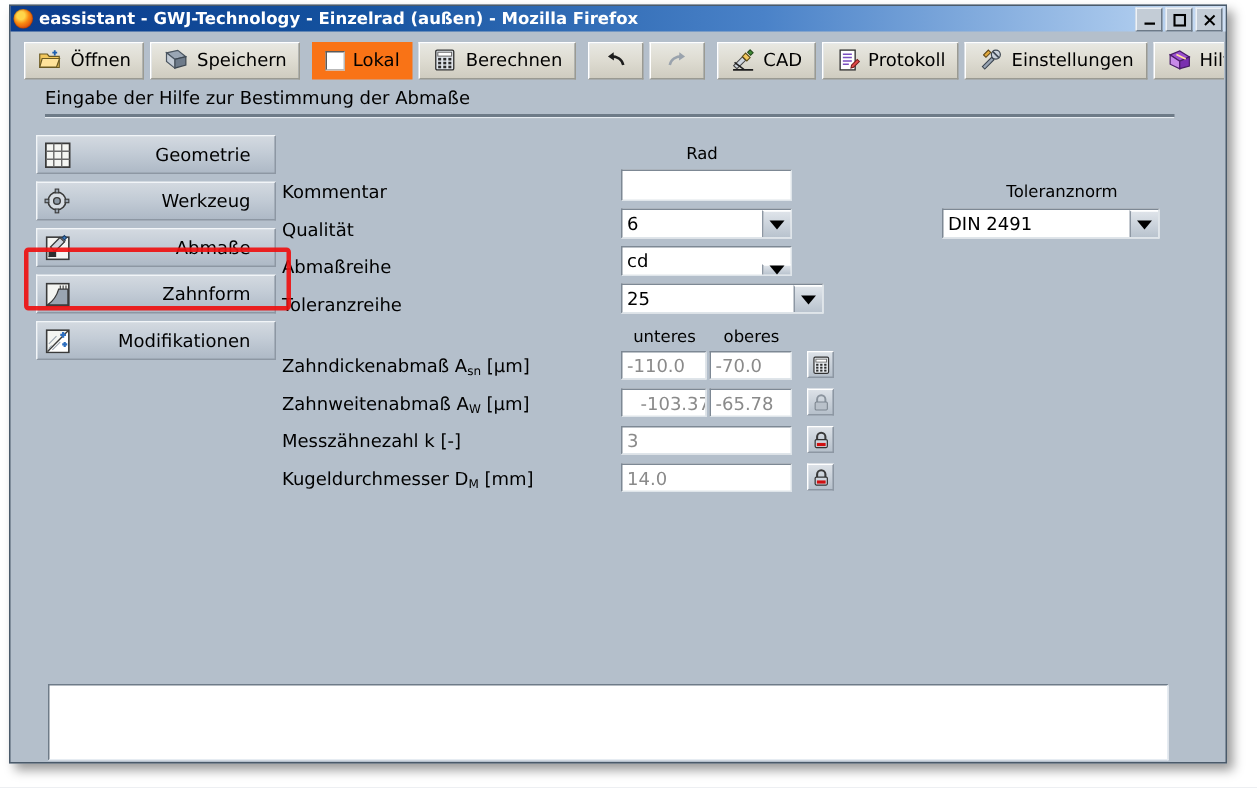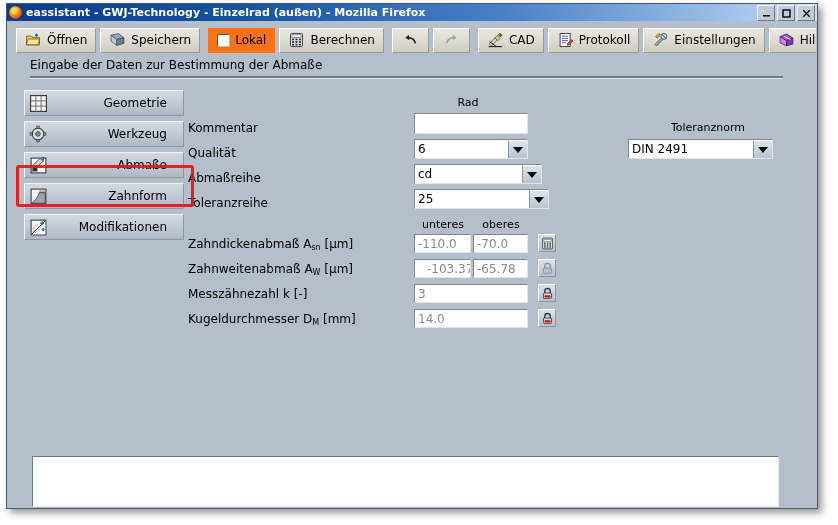--- a/index.html
+++ b/index.html
@@ -223,21 +223,21 @@
         <svg class="ico" viewBox="0 0 16 16">
           <path d="M1.6 4.6 8 2l6.4 4-6.4 2.8z" fill="#9b4fd0" stroke="#4a1c6a" stroke-width=".8"></path>
           <path d="M1.6 4.6v6.2L8 13.8V8.8z" fill="#c78ae8" stroke="#4a1c6a" stroke-width=".8"></path>
           <path d="M14.4 6v6l-6.4 1.8V8.8z" fill="#7a2fb0" stroke="#4a1c6a" stroke-width=".8"></path>
           <path d="M5.8 4.4 12 7.4" stroke="#ffe39a" stroke-width="1.1"></path>
         </svg>
         <span>Hilfe</span>
       </div>
     </div>
 
-    <div id="pghdr">Eingabe der Daten zur Bestimmung der Abmaße</div>
+    <div id="pghdr">Eingabe der Hilfe zur Bestimmung der Abmaße</div>
     <div id="pgline"></div>
 
     <div id="sidebar">
 
       <div class="sbtn">
         <svg class="sico" viewBox="0 0 18 18">
           <rect x="1.5" y="1.5" width="15" height="15" fill="#f4f5f2" stroke="#3a3a3a" stroke-width="1.1"></rect>
           <g stroke="#6a6a6a" stroke-width=".9">
               <path d="M6.5 1.5v15M11.5 1.5v15M1.5 6.5h15M1.5 11.5h15"></path>
             </g>
@@ -306,21 +306,21 @@
 
     <div class="flbl" style="left:180px;top:124px;">Qualität</div>
     <div class="combo" style="left:406px;top:117px;width:114px;">
       <span class="cv">6</span>
       <span class="carr">
           <i></i>
         </span>
     </div>
 
     <div class="flbl" style="left:180px;top:149px;">Abmaßreihe</div>
-    <div class="combo" style="left:406px;top:142px;width:128px;">
+    <div class="combo" style="left:406px;top:142px;width:114px;align-items:flex-end;">
       <span class="cv">cd</span>
       <span class="carr">
           <i></i>
         </span>
     </div>
 
     <div class="flbl" style="left:180px;top:174px;">Toleranzreihe</div>
     <div class="combo" style="left:406px;top:167px;width:135px;">
       <span class="cv">25</span>
       <span class="carr">

